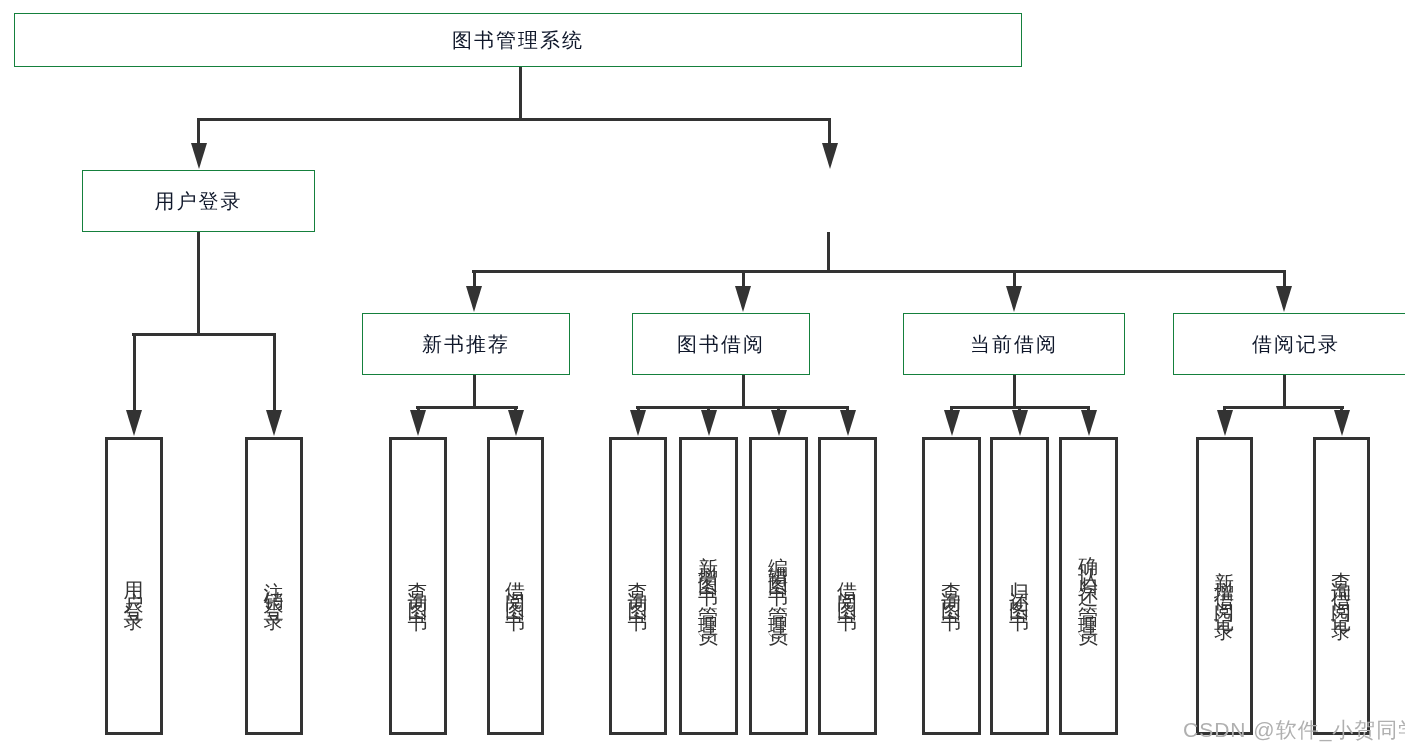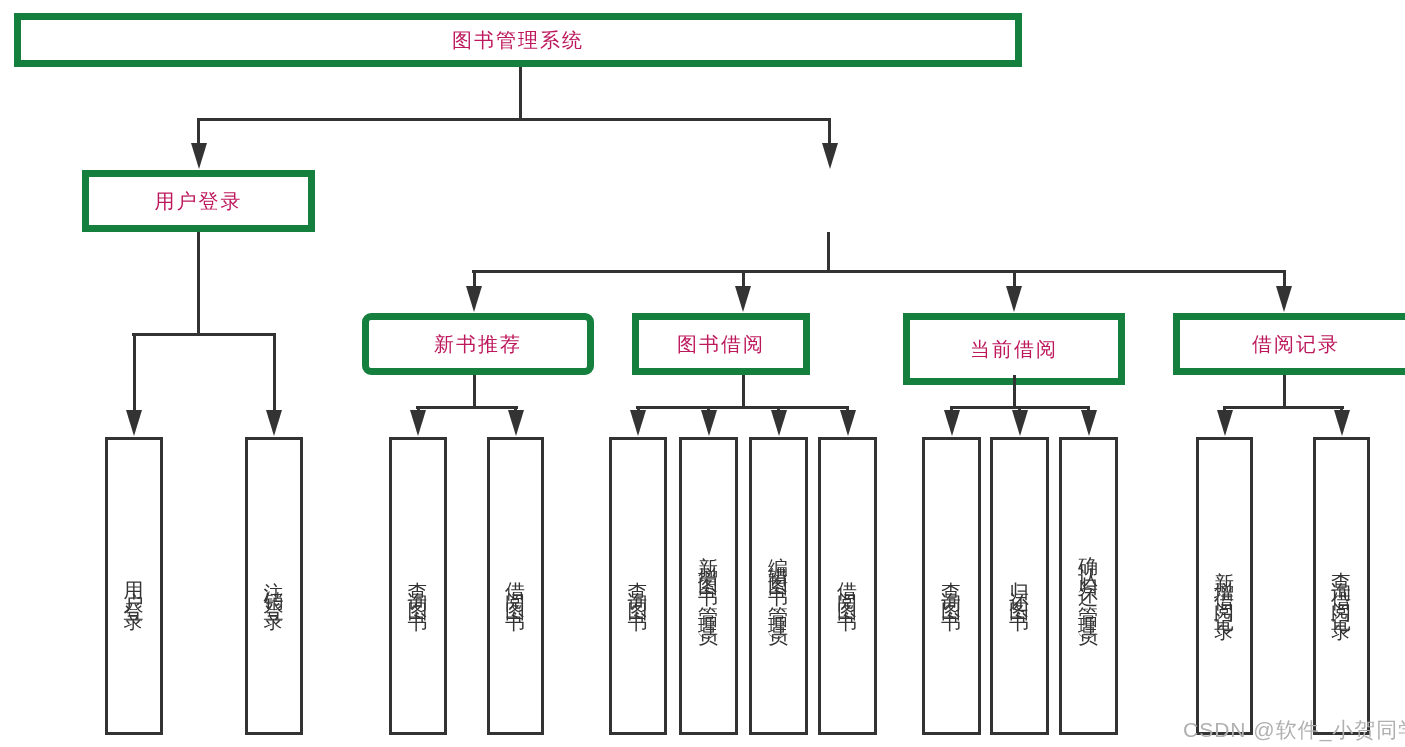--- a/index.html
+++ b/index.html
@@ -7,28 +7,28 @@
     position:relative;
     width:1405px; height:747px;
     background:#ffffff;
     overflow:hidden;
     font-family:"Liberation Sans", sans-serif;
     color:#333333;
   }
   .box {
     position:absolute;
     box-sizing:border-box;
-    border:7px solid #15803d;
+    border:1px solid #15803d;
     background:#ffffff;
     display:flex;
     align-items:center;
     justify-content:center;
     font-size:20px;
     letter-spacing:2px;
-    color:#be185d;
+    color:#0f172a;
   }
   .leaf {
     position:absolute;
     box-sizing:border-box;
     border:3px solid #333333;
     background:#ffffff;
     top:437px; height:298px;
     display:flex;
     align-items:center;
     justify-content:center;
@@ -91,23 +91,23 @@
   <div class="arrow" style="left:132.5px; top:333px; height:78px;"></div>
   <div class="arrow" style="left:272.5px; top:333px; height:78px;"></div>
 
   <div class="vline" style="left:827px; top:232px; height:41px;"></div>
   <div class="hline" style="left:472px; top:270px; width:814px;"></div>
   <div class="arrow" style="left:472.5px; top:270px; height:17px;"></div>
   <div class="arrow" style="left:741.5px; top:270px; height:17px;"></div>
   <div class="arrow" style="left:1012.5px; top:270px; height:17px;"></div>
   <div class="arrow" style="left:1282.5px; top:270px; height:17px;"></div>
 
-  <div class="box" style="left:362px; top:313px; width:232px; height:62px;border-radius:9px;">新书推荐</div>
+  <div class="box" style="left:362px; top:313px; width:208px; height:62px;">新书推荐</div>
   <div class="box" style="left:632px; top:313px; width:178px; height:62px;">图书借阅</div>
-  <div class="box" style="left:903px; top:313px; width:222px; height:72px;">当前借阅</div>
+  <div class="box" style="left:903px; top:313px; width:222px; height:62px;">当前借阅</div>
   <div class="box" style="left:1173px; top:313px; width:246px; height:62px;">借阅记录</div>
 
   <div class="vline" style="left:472.5px; top:375px; height:34px;"></div>
   <div class="hline" style="left:416px; top:406px; width:102px;"></div>
   <div class="arrow" style="left:416.5px; top:406px; height:5px;"></div>
   <div class="arrow" style="left:514px; top:406px; height:5px;"></div>
 
   <div class="vline" style="left:741.5px; top:375px; height:34px;"></div>
   <div class="hline" style="left:636px; top:406px; width:213px;"></div>
   <div class="arrow" style="left:636.5px; top:406px; height:5px;"></div>

